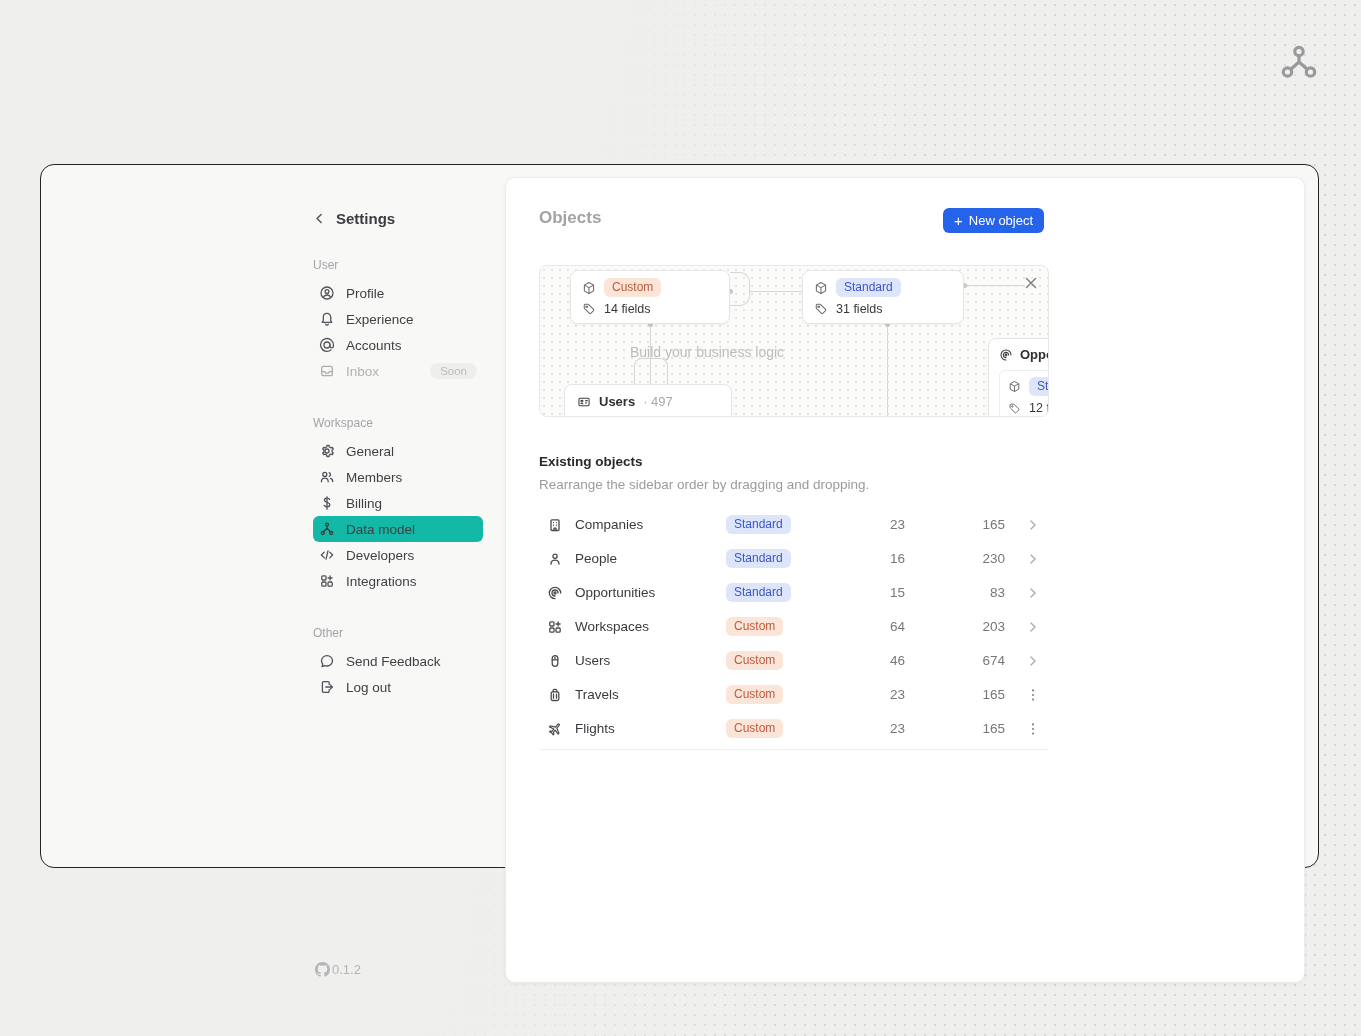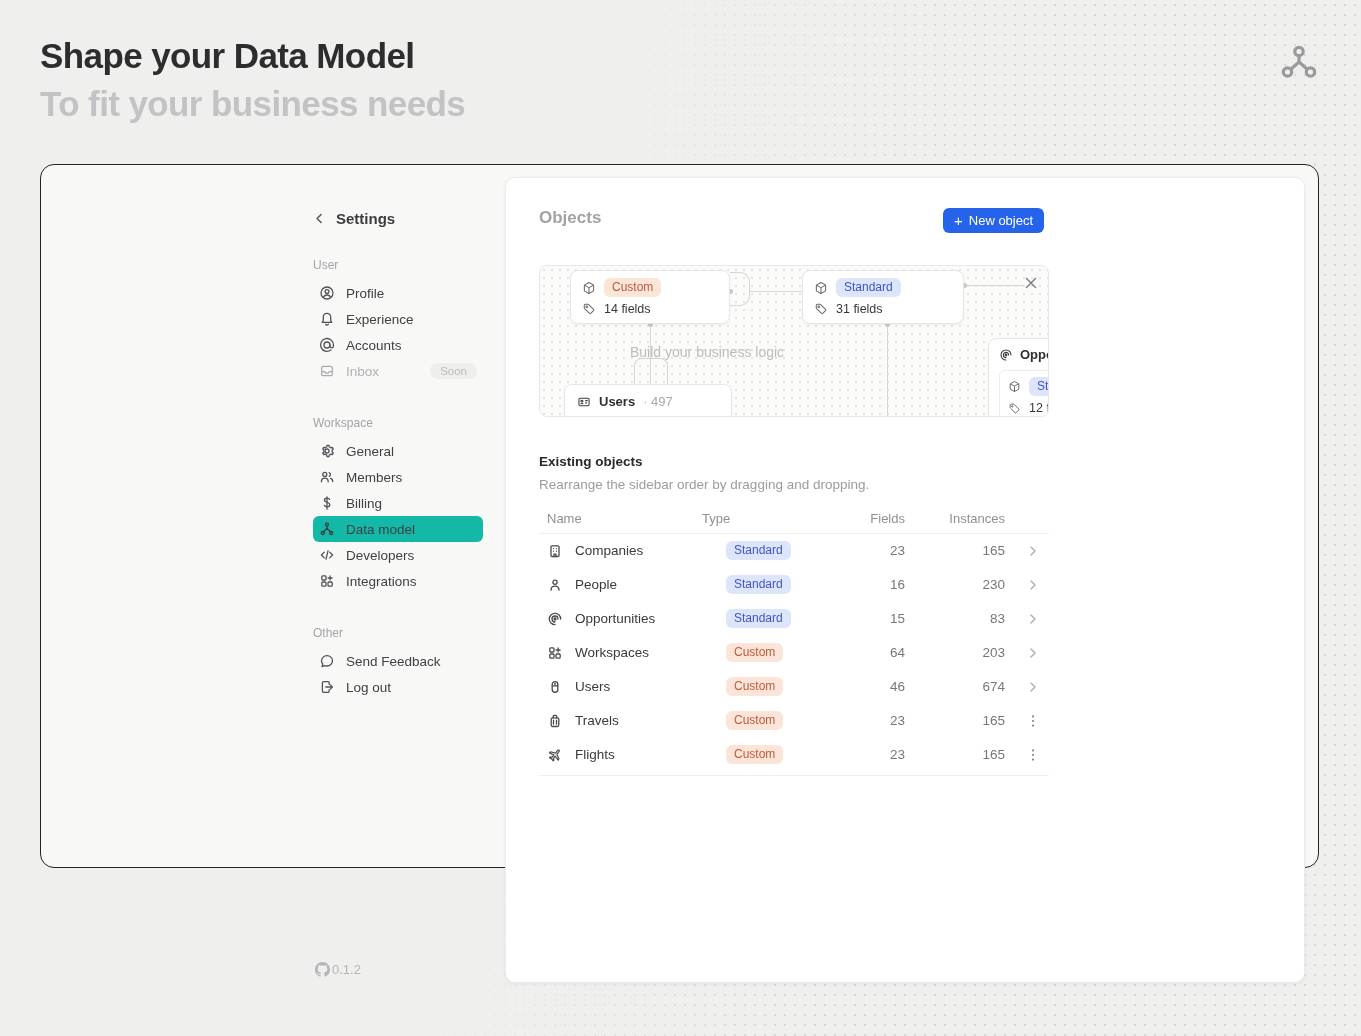--- a/index.html
+++ b/index.html
@@ -100,22 +100,20 @@
   .t-row .c-fields { position:absolute; left:280px; top:9px; width:86px; text-align:right; color:#77777b; }
   .t-row .c-instances { position:absolute; left:380px; top:9px; width:86px; text-align:right; color:#77777b; }
   .t-row .c-action { position:absolute; left:486px; top:9px; width:16px; cursor:pointer; }
   .t-foot { height:0; border-bottom:1px solid #efefee; margin-top:3px; }
 </style>
 </head>
 <body>
 
 <div id="page">
 
-  <div class="hero-title">Shape your Data Model</div>
-  <div class="hero-sub">To fit your business needs</div>
   <div class="model-badge">
     <svg width="38" height="40" viewBox="0 0 38 40" fill="none" stroke="#9a9a9c" stroke-width="3.2" stroke-linecap="round">
       <path d="M19 13.5v6.5M19 20l-8.5 7.5M19 20l8.5 7.5"></path>
       <circle cx="19" cy="9.5" r="4.2" fill="#efefee"></circle>
       <circle cx="7.5" cy="30" r="4.2" fill="#efefee"></circle>
       <circle cx="30.5" cy="30" r="4.2" fill="#efefee"></circle>
     </svg>
   </div>
 
   <div class="card">
@@ -330,26 +328,20 @@
           <svg width="16" height="16" viewBox="0 0 16 16" fill="none" stroke="#7a7a7e" stroke-width="1.4" stroke-linecap="round">
               <path d="M3.5 3.5l9 9M12.5 3.5l-9 9"></path>
             </svg>
         </div>
       </div>
 
       <div class="existing-title">Existing objects</div>
       <div class="existing-sub">Rearrange the sidebar order by dragging and dropping.</div>
 
       <div class="obj-table">
-        <div class="t-header">
-          <span class="h-name">Name</span>
-          <span class="h-type">Type</span>
-          <span class="h-fields">Fields</span>
-          <span class="h-instances">Instances</span>
-        </div>
 
 
         <div class="t-row">
           <span class="c-icon">
               <svg width="16" height="16" viewBox="0 0 16 16" fill="none" stroke="#4a4a4f" stroke-width="1.3" stroke-linecap="round" stroke-linejoin="round">
                 <rect x="4" y="2.8" width="8" height="10.7" rx="1"></rect>
                 <path d="M7 13.5v-2.3h2v2.3M6.5 5.6h.01M9.5 5.6h.01M6.5 8.2h.01M9.5 8.2h.01"></path>
               </svg>
             </span>
           <span class="c-name">Companies</span>

